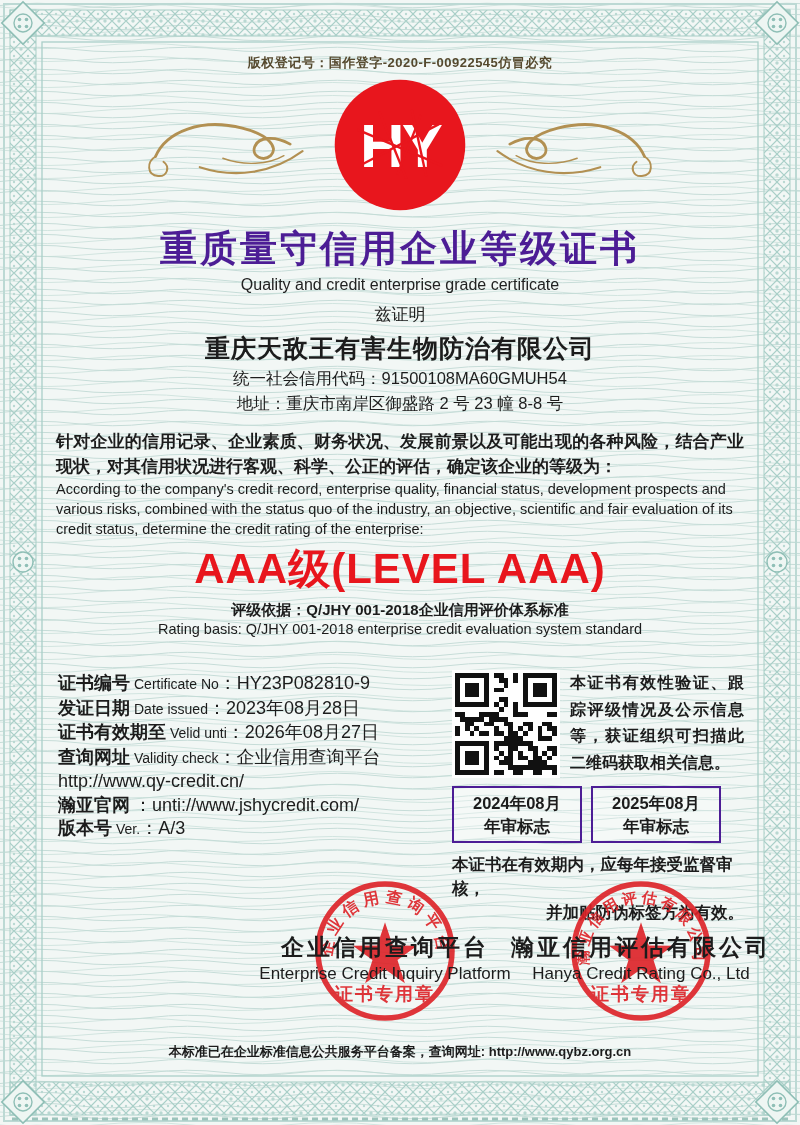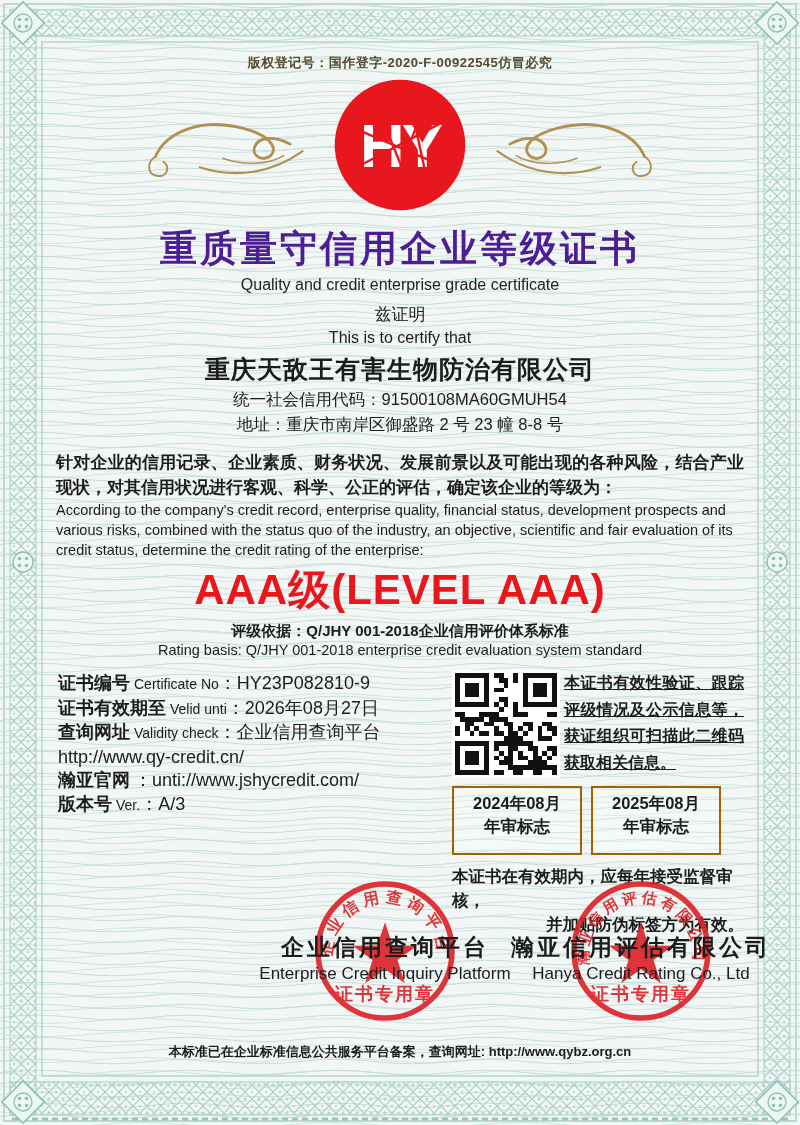--- a/index.html
+++ b/index.html
@@ -37,25 +37,25 @@
   .basis-en{font-size:14.5px;line-height:19px;}
 
   .mid{position:absolute;left:2px;right:0;top:622px;display:flex;text-align:left;}
   .details{flex:1 1 auto;padding-top:2px;}
   .d-row{font-size:18px;line-height:23.5px;font-weight:500;white-space:nowrap;}
   .d-cn{font-weight:600;margin-right:4px;}
   .d-en{font-size:14px;}
   .d-val{font-weight:500;}
 
   .qr-col{flex:0 0 292px;}
-  .qr-top{display:flex;gap:4px;text-decoration:underline;}
+  .qr-top{display:flex;gap:10px;}
   .qr-box{flex:0 0 108px;height:108px;background:#fff;padding:3px;}
   .qr-note{flex:1 1 auto;font-size:16px;line-height:26.5px;font-weight:600;text-align:justify;}
   .marks{display:flex;gap:9px;margin-top:8px;}
-  .mark-box{width:130px;border:2px solid #a16207;padding:4px 0 15px;text-align:center;
+  .mark-box{width:130px;border:2px solid #4c1d95;padding:4px 0 3px;text-align:center;
             font-size:16.5px;line-height:23px;font-weight:600;background:rgba(255,255,255,.25);}
   .sup{margin-top:9px;font-size:16.5px;line-height:24px;font-weight:600;}
   .sup-l1{text-align:left;}
   .sup-l2{text-align:right;}
 
   .seal-area{position:absolute;left:0;right:0;top:828px;height:166px;}
   .seal-svg{position:absolute;top:2px;opacity:.9;}
   .seal-svg.left{left:256px;} .seal-svg.right{left:512px;}
   .org{position:absolute;width:340px;top:56px;text-align:center;}
   .org.left{left:159px;} .org.right{left:415px;}
@@ -159,38 +159,38 @@
           <path d="M72 70 C112 83 154 77 188 52" stroke-width="2.4"></path>
           <path d="M98 60 C122 69 150 67 167 57" stroke-width="1.6"></path>
         </g>
       </svg>
     </div>
 
     <div class="title-cn">重质量守信用企业等级证书</div>
     <div class="title-en">Quality and credit enterprise grade certificate</div>
 
     <div class="certify-cn">兹证明</div>
-    <div class="certify-en">This is to certify that</div>
 
     <div class="company">重庆天敌王有害生物防治有限公司</div>
     <div class="code-line"><span>统一社会信用代码：</span><span>91500108MA60GMUH54</span></div>
     <div class="addr-line"><span>地址：</span><span>重庆市南岸区御盛路 2 号 23 幢 8-8 号</span></div>
 
     <div class="para">
       <div class="para-cn">针对企业的信用记录、企业素质、财务状况、发展前景以及可能出现的各种风险，结合产业现状，对其信用状况进行客观、科学、公正的评估，确定该企业的等级为：</div>
       <div class="para-en">According to the company's credit record, enterprise quality, financial status, development prospects and various risks, combined with the status quo of the industry, an objective, scientific and fair evaluation of its credit status, determine the credit rating of the enterprise:</div>
     </div>
 
     <div class="level">AAA级(LEVEL AAA)</div>
     <div class="basis-cn">评级依据：Q/JHY 001-2018企业信用评价体系标准</div>
     <div class="basis-en">Rating basis: Q/JHY 001-2018 enterprise credit evaluation system standard</div>
 
     <div class="mid">
       <div class="details">
         <div class="d-row"><span class="d-cn">证书编号</span><span class="d-en">Certificate No</span><span class="d-val">：HY23P082810-9</span></div>
+        <div class="d-row"><span class="d-cn">发证日期</span><span class="d-en">Date issued</span><span class="d-val">：2023年08月28日</span></div>
         <div class="d-row"><span class="d-cn">证书有效期至</span><span class="d-en">Velid unti</span><span class="d-val">：2026年08月27日</span></div>
         <div class="d-row"><span class="d-cn">查询网址</span><span class="d-en">Validity check</span><span class="d-val">：企业信用查询平台</span></div>
         <div class="d-row"><span class="d-val">http://www.qy-credit.cn/</span></div>
         <div class="d-row"><span class="d-cn">瀚亚官网</span><span class="d-val">：unti://www.jshycredit.com/</span></div>
         <div class="d-row"><span class="d-cn">版本号</span><span class="d-en">Ver.</span><span class="d-val">：A/3</span></div>
       </div>
 
       <div class="qr-col">
         <div class="qr-top">
           <div class="qr-box">

